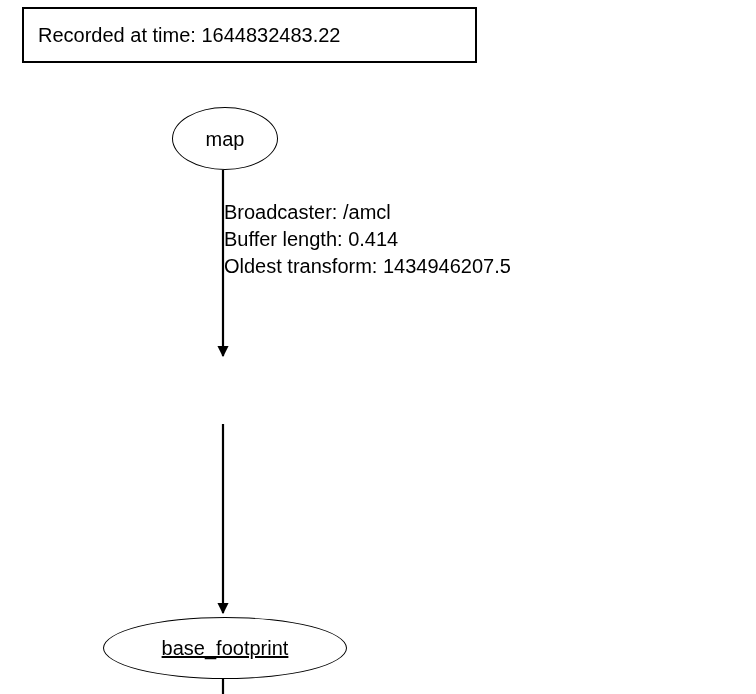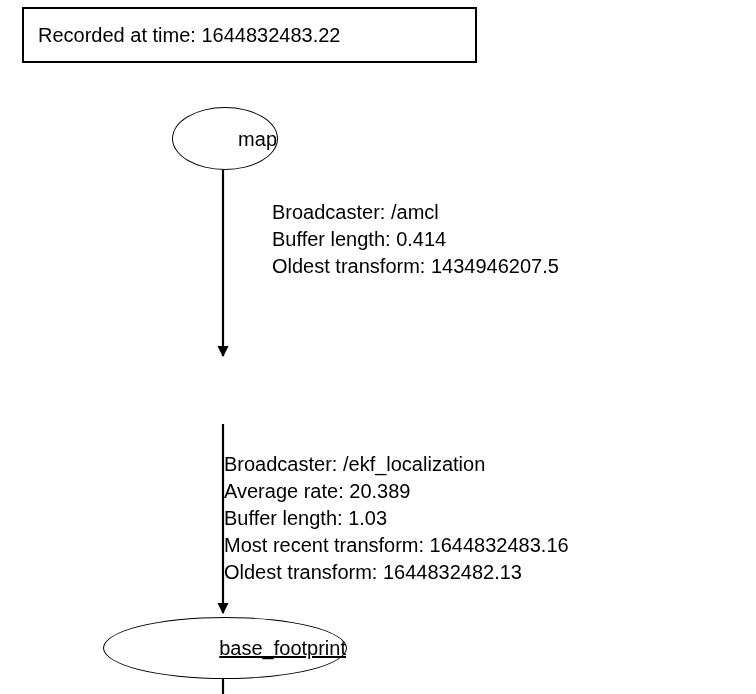--- a/index.html
+++ b/index.html
@@ -52,42 +52,42 @@
 
   
   .node {
     position: absolute;
     box-sizing: border-box;
     border: 1.6px solid #000000;
     border-radius: 50%;
     background: #ffffff;
     display: flex;
     align-items: center;
-    justify-content: flex-end;
+    justify-content: center;
   }
   .node-label {
     font-size: 20px;
     line-height: 20px;
     white-space: nowrap;
   }
 
   #node-map        { left: 172px; top: 107px; width: 106px; height: 63px; }
   #node-odom       { left: 164px; top: 362px; width: 123px; height: 62px; }
   #node-basefoot   { left: 103px; top: 617px; width: 244px; height: 62px; text-decoration: underline; }
 
   
   .edge-label {
     position: absolute;
     font-size: 20px;
     line-height: 27px;
     white-space: nowrap;
   }
   .edge-label div { white-space: nowrap; }
 
-  #edge-label-1 { left: 224px; top: 199px; padding-left: 48px; }
+  #edge-label-1 { left: 224px; top: 199px; }
   #edge-label-2 { left: 224px; top: 451px; }
 
   
   .edge-svg {
     position: absolute;
     left: 0;
     top: 0;
     width: 756px;
     height: 694px;
     pointer-events: none;
@@ -120,25 +120,18 @@
     <span class="node-label">map</span>
   </div>
 
   <div class="edge-label" id="edge-label-1">
     <div>Broadcaster: /amcl</div>
     <div>Buffer length: 0.414</div>
     <div>Oldest transform: 1434946207.5</div>
   </div>
 
 
-  <div class="edge-label" id="edge-label-2">
-    <div>Broadcaster: /ekf_localization</div>
-    <div>Average rate: 20.389</div>
-    <div>Buffer length: 1.03</div>
-    <div>Most recent transform: 1644832483.16</div>
-    <div>Oldest transform: 1644832482.13</div>
-  </div>
 
   <div class="node" id="node-basefoot">
     <span class="node-label">base_footprint</span>
   </div>
 
 </div>
 
 </body></html>

